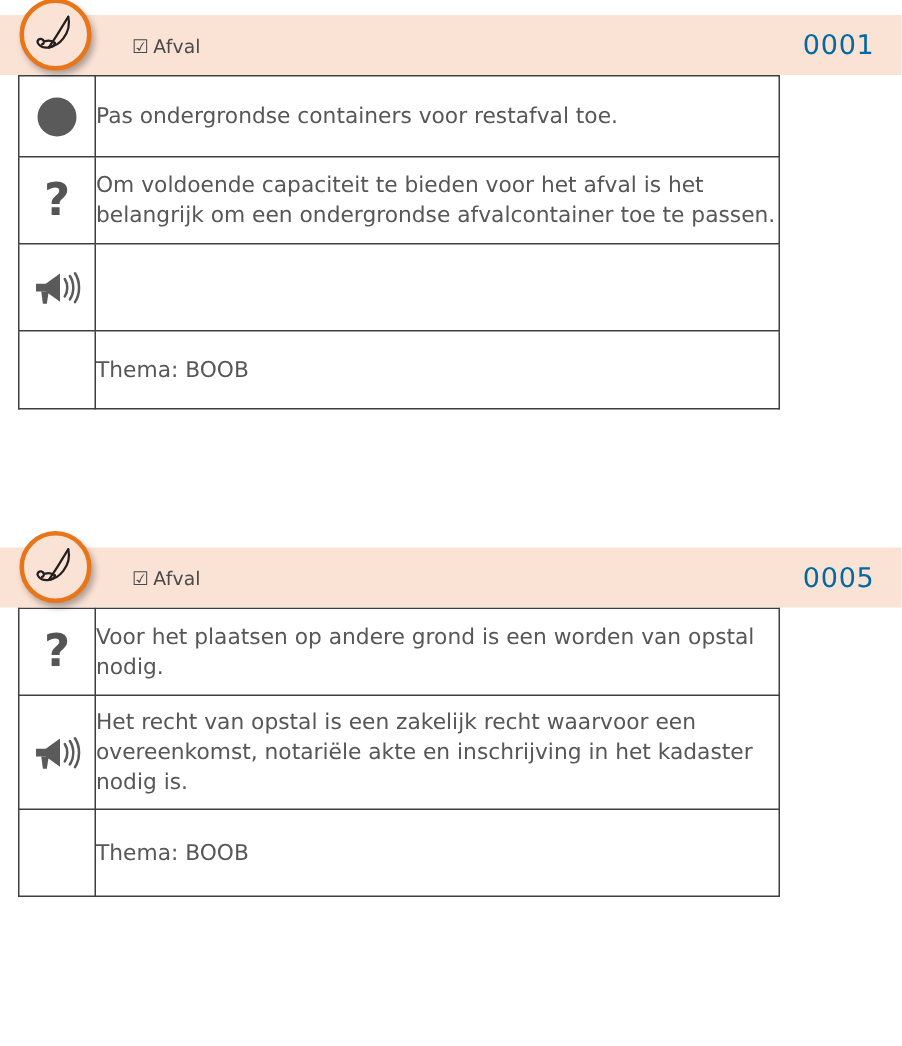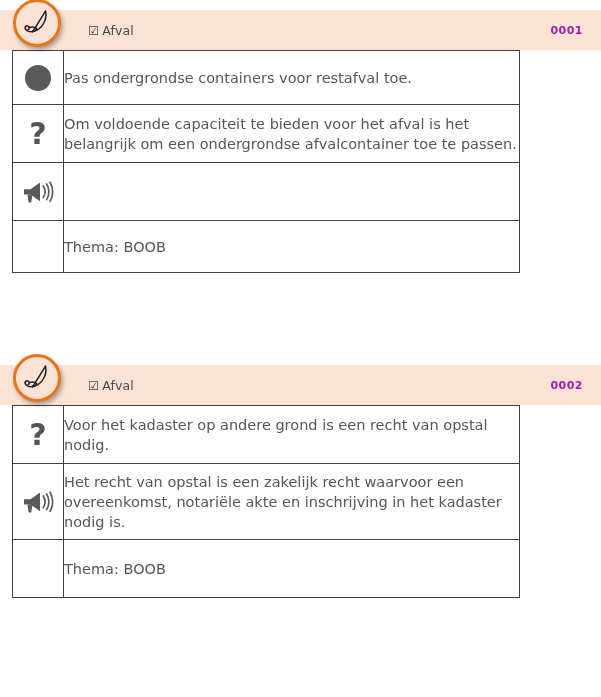--- a/index.html
+++ b/index.html
@@ -47,23 +47,23 @@
   }
 
   .header-check {
     font-size: 12.5px;
     color: #4a4a4a;
     margin-right: 3px;
   }
 
   .header-number {
     margin-left: auto;
-    font-size: 11px;
-    font-weight: bold;
-    color: #a21caf;
+    font-size: 18px;
+    font-weight: normal;
+    color: #0369a1;
     letter-spacing: 0.5px;
   }
 
   
   .badge {
     position: absolute;
     left: 13px;
     top: -11px;
     width: 48px;
     height: 48px;
@@ -221,32 +221,32 @@
             <path d="M10.6 22.6 C8.0 23.0 5.6 22.4 4.2 21.0 C3.0 19.8 2.8 18.3 3.7 17.4 C4.6 16.5 6.2 16.8 7.0 18.0"></path>
             <path d="M7.0 18.0 C7.6 19.0 7.2 20.2 6.0 20.6"></path>
             <path d="M10.6 22.6 C12.6 22.4 14.2 21.2 14.6 19.6"></path>
             <path d="M14.6 19.6 C13.0 18.3 10.2 17.8 8.2 18.4"></path>
           </g>
         </svg>
       </div>
 
       <span class="header-check">☑</span>
       <span class="header-label">Afval</span>
-      <span class="header-number">0002</span>
+      <span class="header-number">0005</span>
     </div>
 
     <table class="card-table">
       <tbody>
         <tr class="row-h-2">
           <td class="col-icon">
             <div class="icon-wrap">
                 <span class="qmark">?</span>
               </div>
           </td>
-          <td class="cell-text mid">Voor het kadaster op andere grond is een recht van opstal nodig.</td>
+          <td class="cell-text mid">Voor het plaatsen op andere grond is een worden van opstal nodig.</td>
         </tr>
         <tr style="height:76px;">
           <td class="col-icon">
             <div class="icon-wrap">
               <svg width="32" height="26" viewBox="0 0 32 26" aria-hidden="true">
                 <g fill="#5a5a5a">
                   <path d="M2 10.2 L8.5 10.2 L18 3.4 L18 22.2 L8.5 15.4 L2 15.4 Z"></path>
                   <path d="M5.5 15.4 L10.5 15.4 L9.2 23.5 L6.6 23.5 Z"></path>
                 </g>
                 <g fill="none" stroke="#5a5a5a" stroke-width="1.7" stroke-linecap="round">

